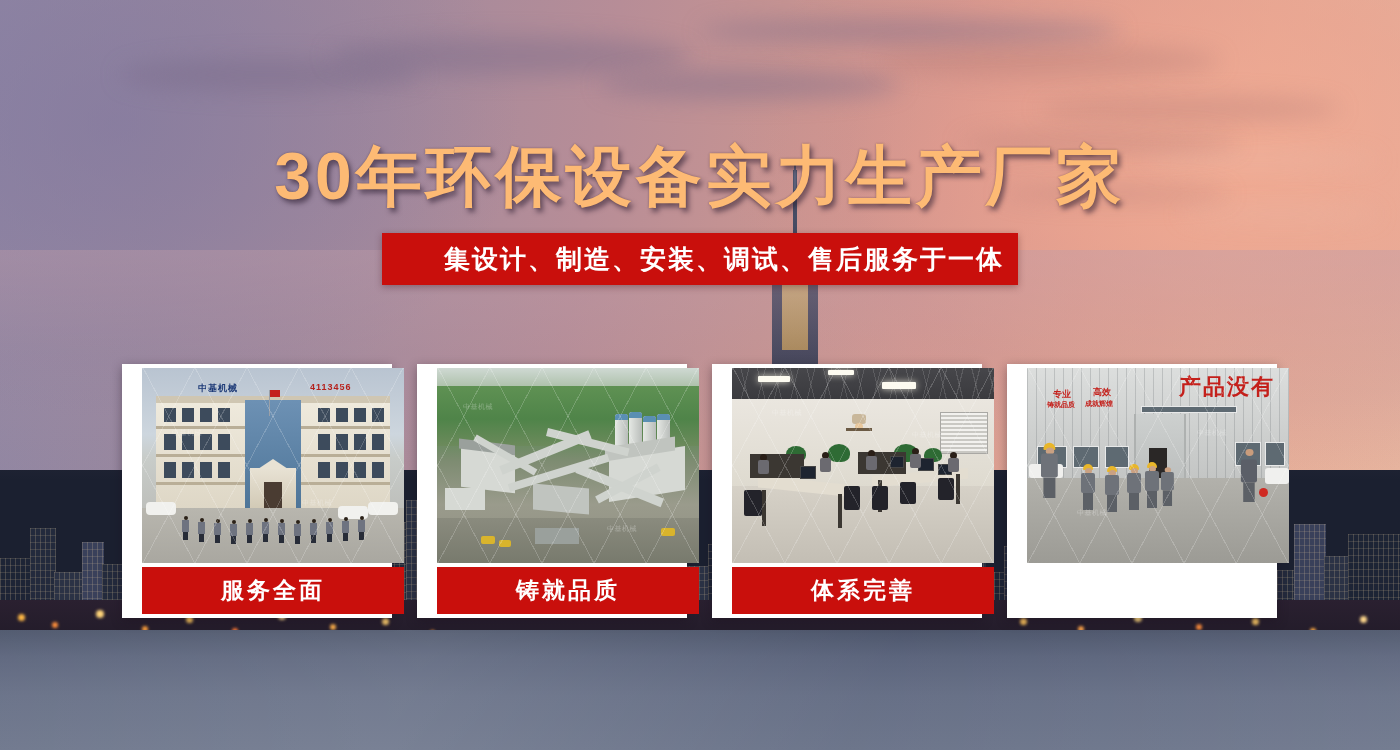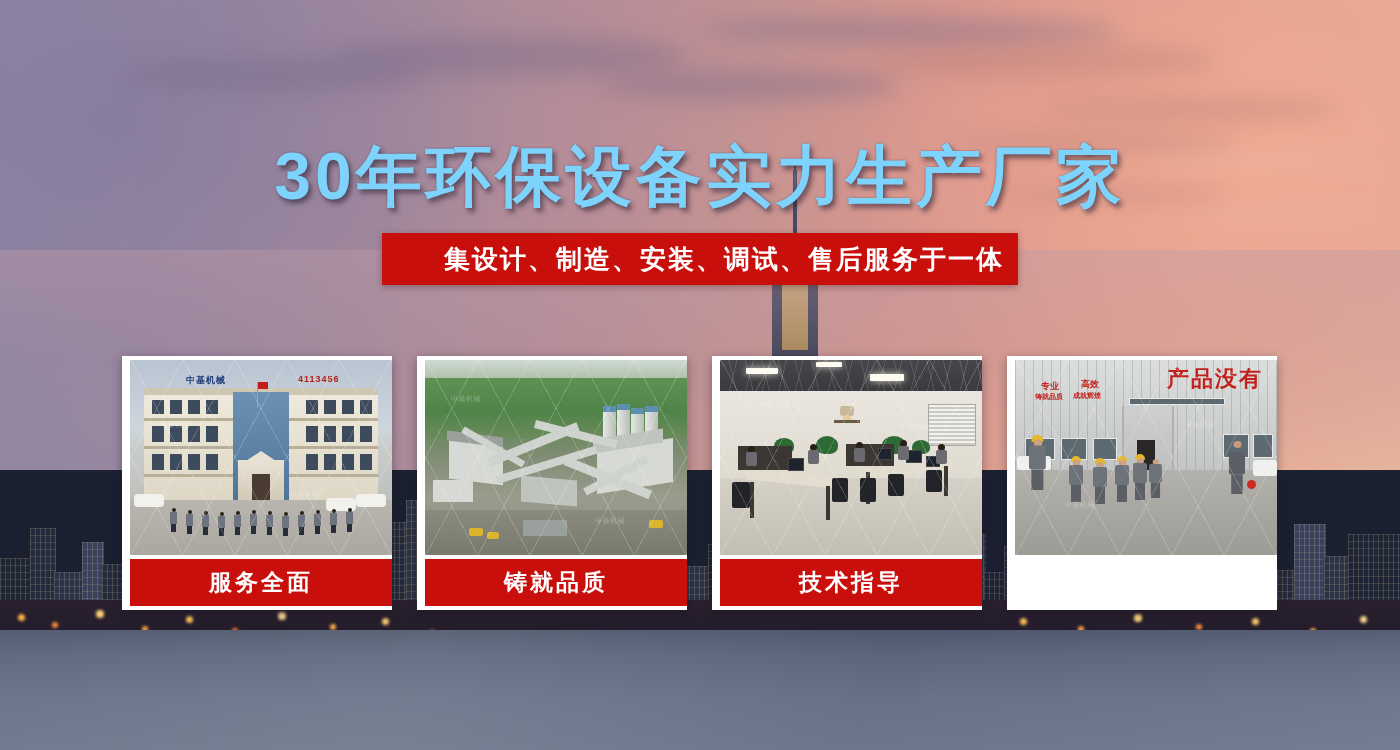--- a/index.html
+++ b/index.html
@@ -77,39 +77,39 @@
   }
   .water-sheen{
     position:absolute;left:0;top:630px;width:1400px;height:120px;
     background:linear-gradient(115deg, rgba(255,255,255,.05) 0%, rgba(255,255,255,.10) 30%, rgba(255,255,255,.02) 62%, rgba(255,255,255,.07) 100%);
   }
   .lamp{position:absolute;border-radius:50%;filter:blur(1.4px);}
 
   
   .headline{
     position:absolute;left:0;top:132px;width:1400px;text-align:center;
-    color:#7dd3fc;font-size:66px;font-weight:bold;letter-spacing:4px;
+    color:#fdba74;font-size:66px;font-weight:bold;letter-spacing:4px;
     text-shadow:3px 4px 5px rgba(40,25,45,.55), 0 0 2px rgba(60,40,60,.45);
     white-space:nowrap;
   }
   .subbar{
     position:absolute;left:382px;top:233px;width:636px;height:52px;
     background:#c90f0c;display:flex;align-items:center;justify-content:center;
     box-shadow:0 2px 7px rgba(60,15,20,.35);
     padding-left:48px;
   }
   .subbar span{
     color:#fff;font-size:26px;font-weight:bold;letter-spacing:2px;white-space:nowrap;
   }
 
   
   .cards{position:absolute;left:0;top:352px;width:1400px;height:256px;}
   .card{
-    position:absolute;top:4px;width:270px;height:254px;
-    background:#fff;padding:4px 4px 4px 8px;
+    position:absolute;top:12px;width:270px;height:254px;
+    background:#fff;padding:4px 4px 4px 20px;
     box-shadow:0 3px 10px rgba(25,15,30,.38);
   }
   .card-photo{
     position:relative;width:262px;height:195px;overflow:hidden;background:#8b93a4;
   }
   .card-cap{
     width:262px;height:47px;background:#c90f0c;margin-top:4px;
     display:flex;align-items:center;justify-content:center;
   }
   .card-cap span{color:#fff;font-size:23px;font-weight:bold;letter-spacing:3px;}
@@ -550,21 +550,21 @@
           </div>
         <div class="p3-pers" style="left:216px;top:84px;width:11px;height:20px;">
             <i class="hd"></i>
             <i class="bd"></i>
           </div>
         <div class="mesh"></div>
         <span class="wm" style="left:40px;top:40px;">中基机械</span>
         <span class="wm" style="left:180px;top:62px;">中基机械</span>
       </div>
       <div class="card-cap">
-        <span>技术指导</span>
+        <span>体系完善</span>
       </div>
     </div>
 
     <div class="card" style="left:1007px;">
       <div class="card-photo p4">
         <div class="p4-wall"></div>
         <div class="p4-ribs"></div>
         <div class="p4-red" style="left:152px;top:4px;font-size:22px;letter-spacing:2px;">产品没有</div>
         <div class="p4-red" style="left:26px;top:20px;font-size:9px;">专业</div>
         <div class="p4-red" style="left:66px;top:18px;font-size:9px;">高效</div>

